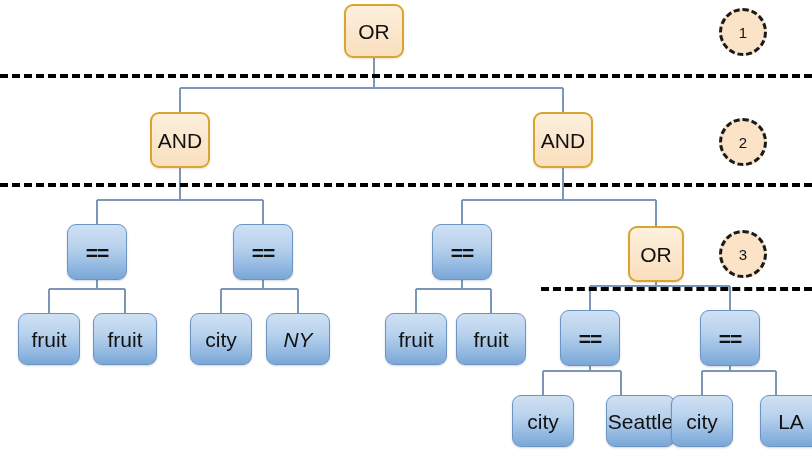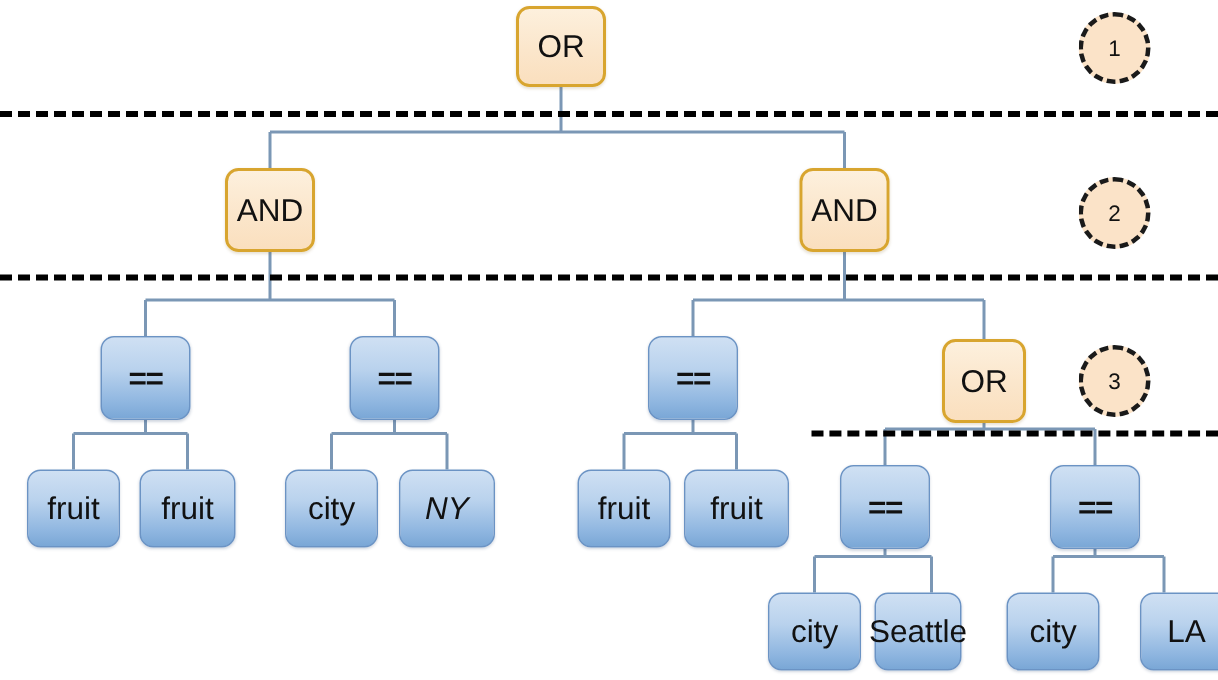--- a/index.html
+++ b/index.html
@@ -137,21 +137,21 @@
       <div class="node op" style="left: 628px; top: 226px; width: 56px; height: 56px;">OR</div>
       <div class="node val" style="left: 18px; top: 313px; width: 62px; height: 52px;">fruit</div>
       <div class="node val" style="left: 93px; top: 313px; width: 64px; height: 52px;">fruit</div>
       <div class="node val" style="left: 190px; top: 313px; width: 62px; height: 52px;">city</div>
       <div class="node val" style="left: 266px; top: 313px; width: 64px; height: 52px; font-style: italic;">NY</div>
       <div class="node val" style="left: 385px; top: 313px; width: 62px; height: 52px;">fruit</div>
       <div class="node val" style="left: 456px; top: 313px; width: 70px; height: 52px;">fruit</div>
       <div class="node val eq" style="left: 560px; top: 310px; width: 60px; height: 56px;">==</div>
       <div class="node val eq" style="left: 700px; top: 310px; width: 60px; height: 56px;">==</div>
       <div class="node val" style="left: 512px; top: 395px; width: 62px; height: 52px;">city</div>
-      <div class="node val" style="left: 583px; top: 395px; width: 58px; height: 52px;">Seattle</div>
+      <div class="node val" style="left: 606px; top: 395px; width: 69px; height: 52px;">Seattle</div>
       <div class="node val" style="left: 671px; top: 395px; width: 62px; height: 52px;">city</div>
       <div class="node val" style="left: 760px; top: 395px; width: 62px; height: 52px;">LA</div>
     </div>
   <div id="badge-layer">
       <div class="badge" style="left: 719px; top: 8px;">1</div>
       <div class="badge" style="left: 719px; top: 118px;">2</div>
       <div class="badge" style="left: 719px; top: 230px;">3</div>
     </div>
 </div>
 

